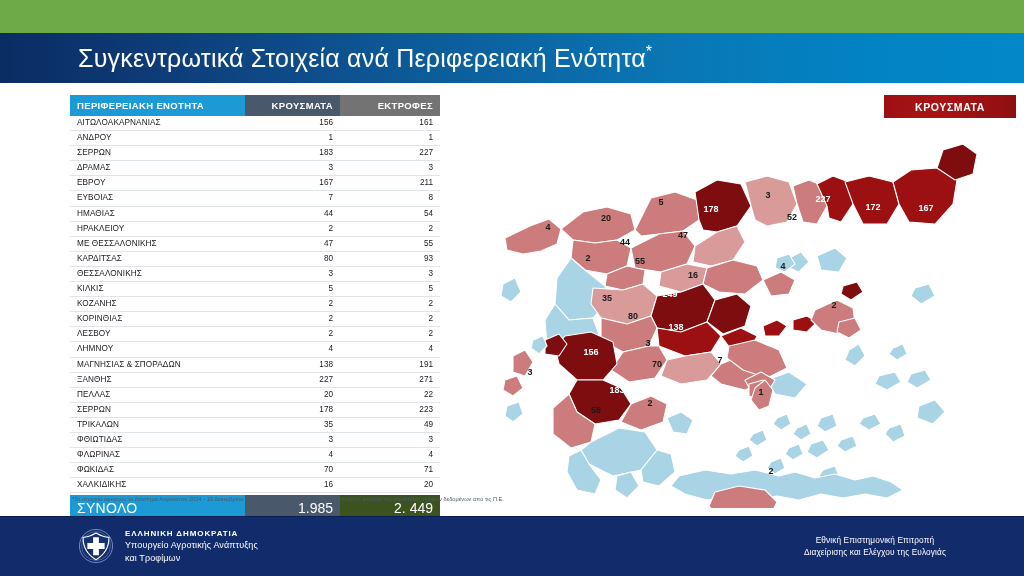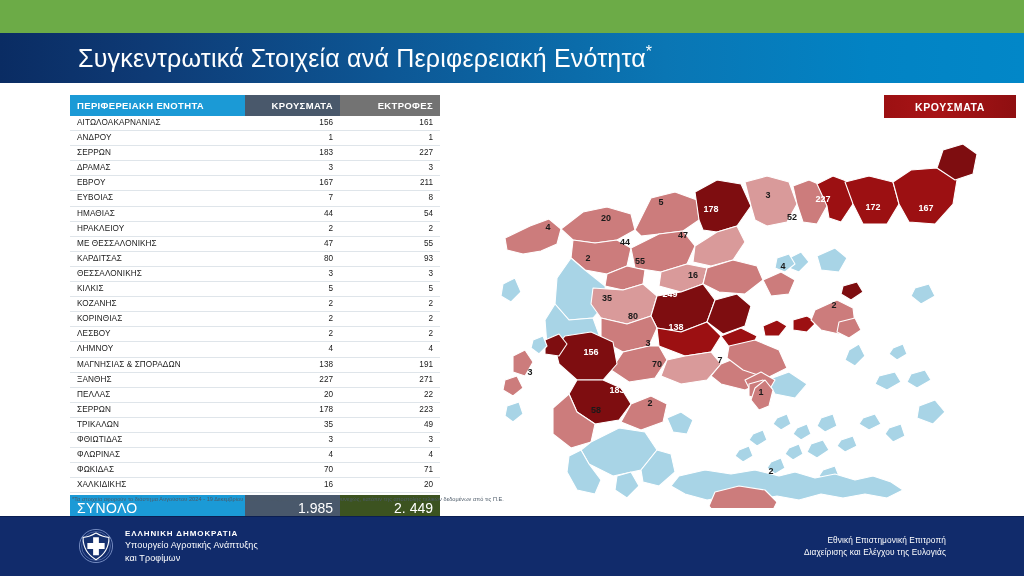--- a/index.html
+++ b/index.html
@@ -69,21 +69,21 @@
   .mlabel.lt{fill:#ffffff;}
 
   
   .footer{position:absolute;left:0;top:516px;width:1024px;height:60px;background:#112b6b;}
   .footer .rule{position:absolute;left:0;top:0;width:1024px;height:1px;background:#0b1f52;}
   .f-left{position:absolute;left:78px;top:12px;display:flex;align-items:center;gap:11px;}
   .f-left .crest{width:36px;height:36px;flex:0 0 36px;}
   .f-left .ftxt{color:#ffffff;line-height:1.38;}
   .f-left .ftxt .l1{font-size:8px;font-weight:700;letter-spacing:.9px;}
   .f-left .ftxt .l2,.f-left .ftxt .l3{font-size:9px;font-weight:400;letter-spacing:.1px;}
-  .f-right{position:absolute;right:78px;top:18px;text-align:right;color:#ffffff;
+  .f-right{position:absolute;right:78px;top:18px;text-align:center;color:#ffffff;
     font-size:8.3px;line-height:1.5;letter-spacing:.1px;}
 </style>
 </head>
 <body>
 
 <div id="stage">
 
   <div class="band-green"></div>
   <div class="band-head">
     <div class="title">

